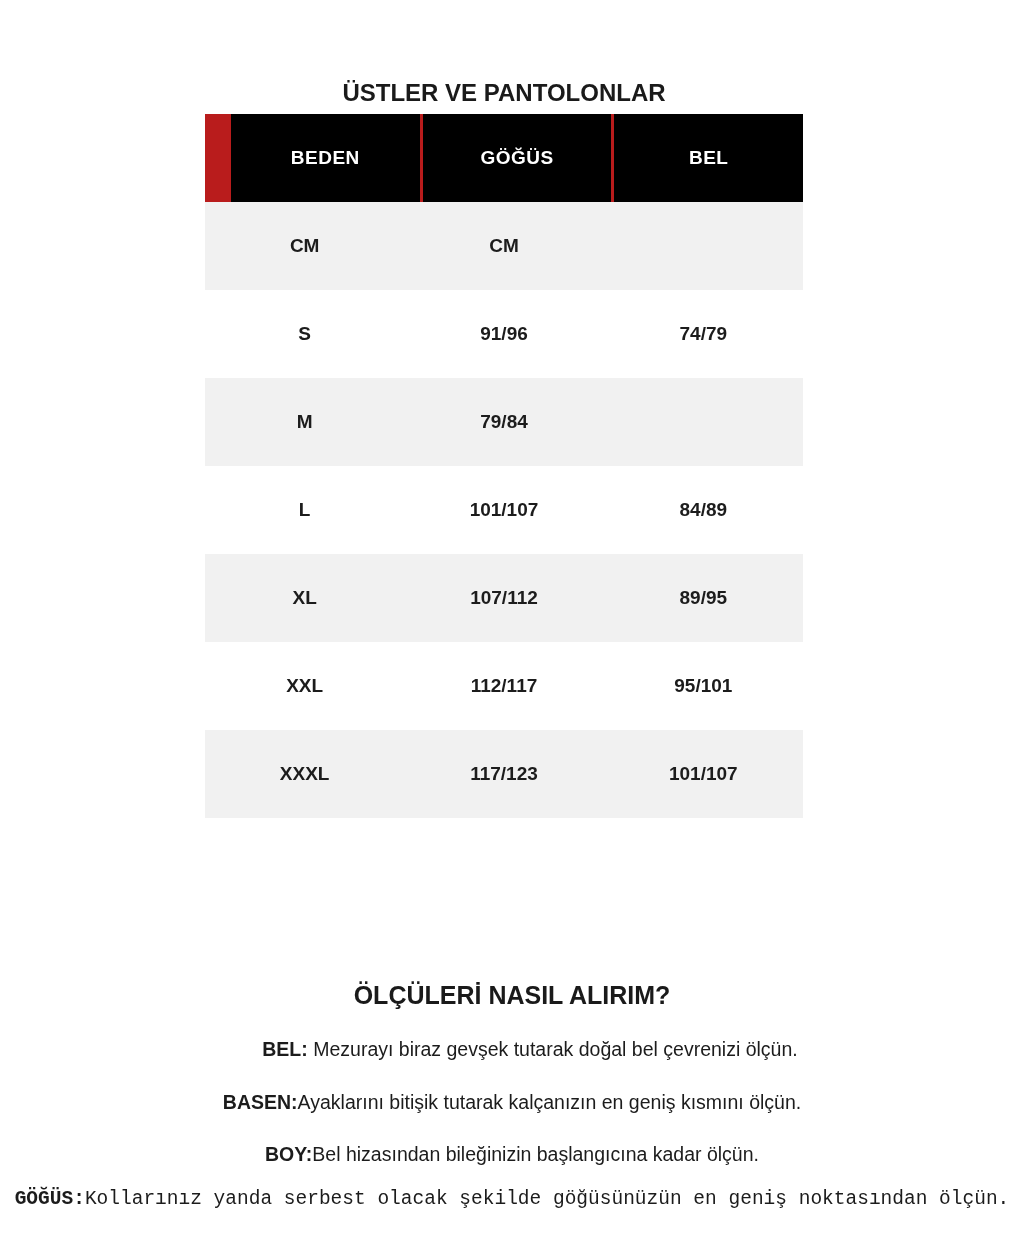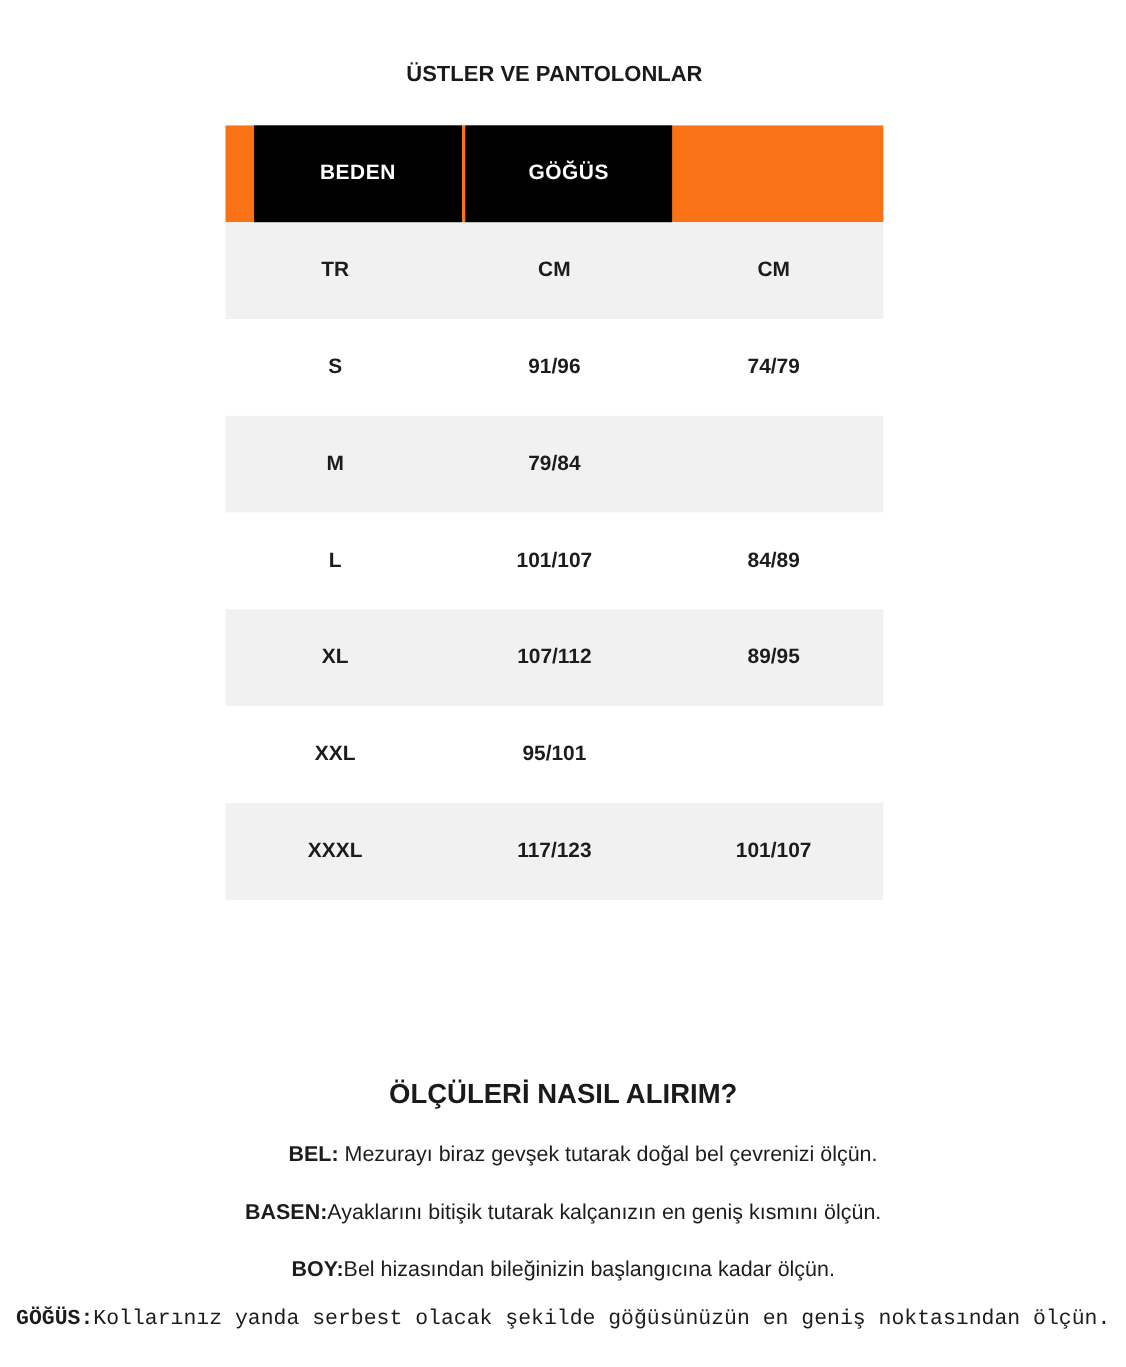--- a/index.html
+++ b/index.html
@@ -7,41 +7,41 @@
   body {
     position: relative;
     width: 1024px;
     height: 1243px;
     font-family: "Liberation Sans", sans-serif;
     color: #1c1c1c;
     overflow: hidden;
   }
   .page-title {
     position: absolute;
-    top: 57px;
+    top: 79px;
     left: 205px;
     width: 598px;
     text-align: center;
-    font-size: 20px;
+    font-size: 24px;
     font-weight: bold;
     color: #1a1a1a;
     white-space: nowrap;
   }
   .size-table {
     position: absolute;
     top: 114px;
     left: 205px;
     width: 598px;
   }
   .header-row {
     display: grid;
     grid-template-columns: 1fr 1fr 1fr;
     column-gap: 3px;
     height: 88px;
-    background: #f97316;
+    background: #b91c1c;
     padding-left: 26px;
   }
   .header-cell {
     background: #000000;
     color: #ffffff;
     display: flex;
     align-items: center;
     justify-content: center;
     font-size: 19px;
     font-weight: bold;
@@ -90,24 +90,24 @@
 </style>
 </head>
 <body>
 
 <div class="page-title">ÜSTLER VE PANTOLONLAR</div>
 
 <div class="size-table">
   <div class="header-row">
     <div class="header-cell">BEDEN</div>
     <div class="header-cell">GÖĞÜS</div>
+    <div class="header-cell">BEL</div>
   </div>
 
   <div class="body-row alt">
-    <div class="cell">TR</div>
     <div class="cell">CM</div>
     <div class="cell">CM</div>
   </div>
 
   <div class="body-row">
     <div class="cell">S</div>
     <div class="cell">91/96</div>
     <div class="cell">74/79</div>
   </div>
 
@@ -123,20 +123,21 @@
   </div>
 
   <div class="body-row alt">
     <div class="cell">XL</div>
     <div class="cell">107/112</div>
     <div class="cell">89/95</div>
   </div>
 
   <div class="body-row">
     <div class="cell">XXL</div>
+    <div class="cell">112/117</div>
     <div class="cell">95/101</div>
   </div>
 
   <div class="body-row alt">
     <div class="cell">XXXL</div>
     <div class="cell">117/123</div>
     <div class="cell">101/107</div>
   </div>
 </div>
 

